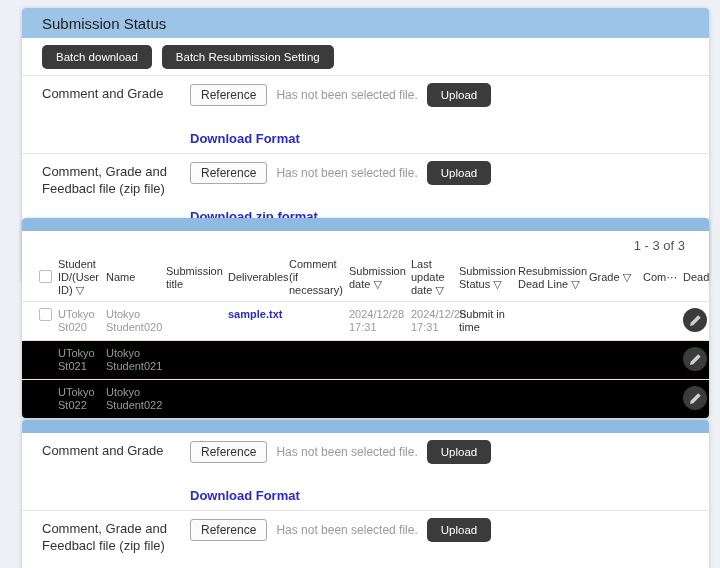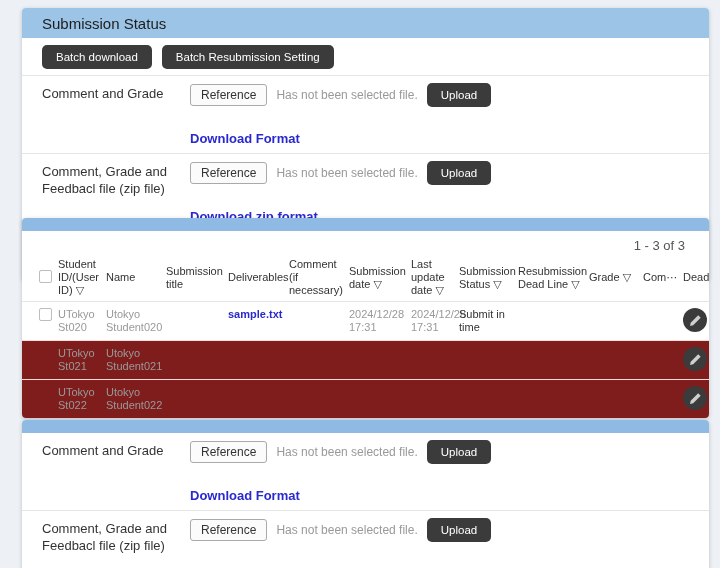--- a/index.html
+++ b/index.html
@@ -65,21 +65,21 @@
 
   .pagination { text-align: right; padding: 7px 24px 1px 0; font-size: 13px; color: #555; }
 
   table { width: 100%; border-collapse: collapse; table-layout: fixed; font-size: 11px; }
   th {
     font-weight: normal; color: #333; text-align: left;
     vertical-align: middle; padding: 4px 2px; line-height: 13px;
   }
   td { vertical-align: top; padding: 6px 2px; line-height: 13px; }
   tbody tr { border-top: 1px solid #E6E6E6; }
-  tbody tr.highlight { background: #7f1d1d; border-top: 1px solid #FBDADA; }
+  tbody tr.highlight { background: #000000; border-top: 1px solid #FBDADA; }
   .col-cb   { width: 34px; }
   .col-sid  { width: 48px; }
   .col-name { width: 60px; }
   .col-st   { width: 62px; }
   .col-del  { width: 61px; }
   .col-com  { width: 60px; }
   .col-sd   { width: 62px; }
   .col-lu   { width: 48px; }
   .col-ss   { width: 59px; }
   .col-rd   { width: 71px; }

